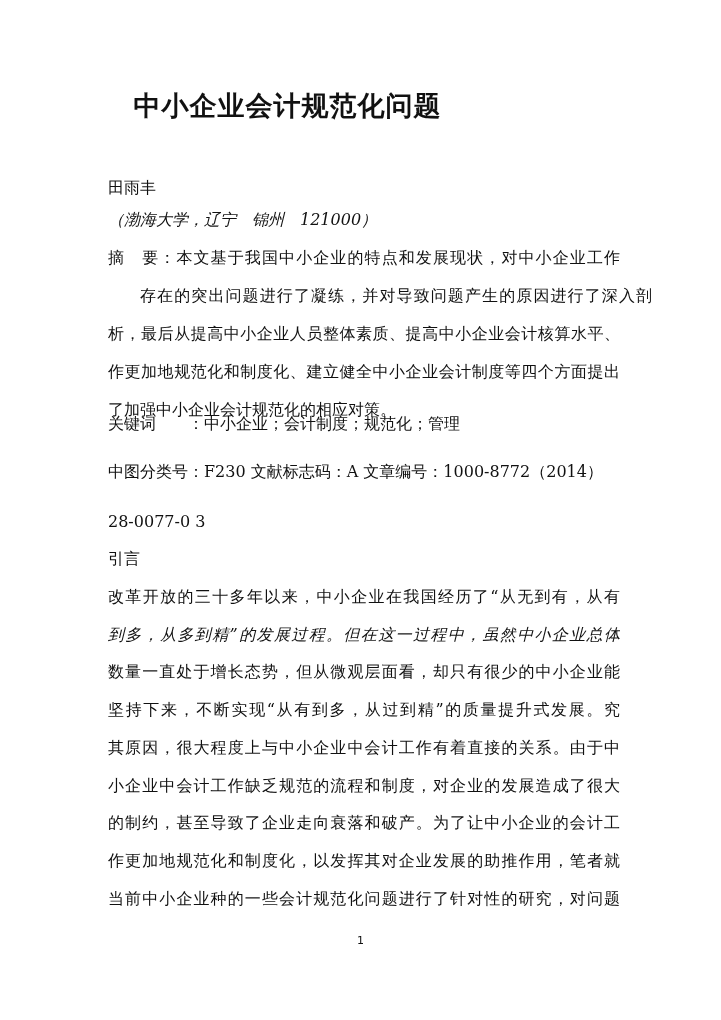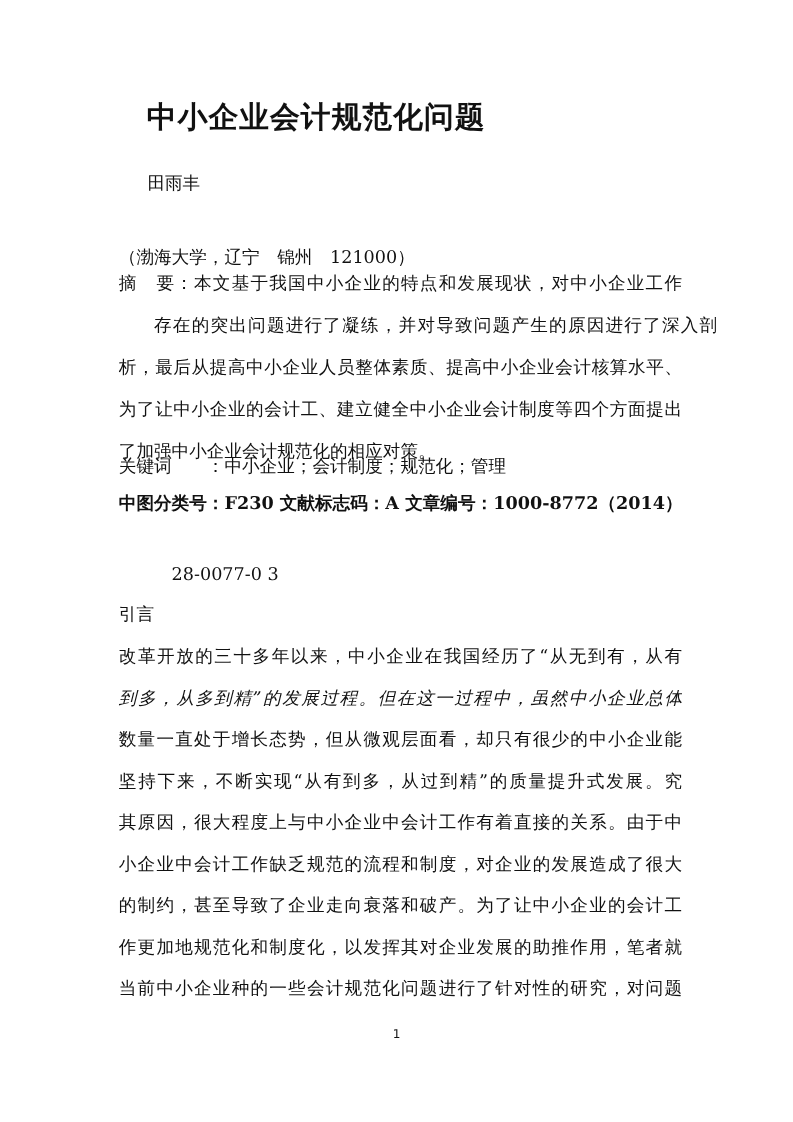--- a/index.html
+++ b/index.html
@@ -12,32 +12,32 @@
   .justify { text-align: justify; text-align-last: justify; }
   .page-num { position: absolute; top: 934px; left: 0; width: 721px; text-align: center;
               font-size: 11px; font-family: "DejaVu Sans", sans-serif; }
 </style>
 </head>
 <body>
 
 <div>
   <div class="title">中小企业会计规范化问题</div>
 
-  <div class="line" style="top:157px;margin-left:26px;">田雨丰</div>
-  <div class="line" style="top:224px;">（渤海大学，辽宁　锦州　121000）</div>
+  <div class="line" style="top:178px;">田雨丰</div>
+  <div class="line" style="top:210px;font-style:italic;">（渤海大学，辽宁　锦州　121000）</div>
 
   <div class="line justify" style="top:248px;">摘　要：本文基于我国中小企业的特点和发展现状，对中小企业工作</div>
   <div class="line justify" style="top:286px;margin-left:32px;">存在的突出问题进行了凝练，并对导致问题产生的原因进行了深入剖</div>
   <div class="line justify" style="top:324px;">析，最后从提高中小企业人员整体素质、提高中小企业会计核算水平、</div>
-  <div class="line justify" style="top:362px;">为了让中小企业的会计工、建立健全中小企业会计制度等四个方面提出</div>
+  <div class="line justify" style="top:362px;">作更加地规范化和制度化、建立健全中小企业会计制度等四个方面提出</div>
   <div class="line" style="top:400px;">了加强中小企业会计规范化的相应对策。</div>
 
   <div class="line" style="top:414px;">关键词　　：中小企业；会计制度；规范化；管理</div>
-  <div class="line" style="top:448px;font-weight:bold;">中图分类号：F230 文献标志码：A 文章编号：1000-8772（2014）</div>
-  <div class="line" style="top:512px;margin-left:48px;">28-0077-0 3</div>
+  <div class="line" style="top:462px;">中图分类号：F230 文献标志码：A 文章编号：1000-8772（2014）</div>
+  <div class="line" style="top:512px;">28-0077-0 3</div>
   <div class="line" style="top:550px;font-family:Liberation Mono, monospace;">引言</div>
 
   <div class="line justify" style="top:587px;">改革开放的三十多年以来，中小企业在我国经历了“从无到有，从有</div>
   <div class="line justify" style="top:625px;font-style:italic;">到多，从多到精”的发展过程。但在这一过程中，虽然中小企业总体</div>
   <div class="line justify" style="top:662px;">数量一直处于增长态势，但从微观层面看，却只有很少的中小企业能</div>
   <div class="line justify" style="top:700px;">坚持下来，不断实现“从有到多，从过到精”的质量提升式发展。究</div>
   <div class="line justify" style="top:738px;">其原因，很大程度上与中小企业中会计工作有着直接的关系。由于中</div>
   <div class="line justify" style="top:776px;">小企业中会计工作缺乏规范的流程和制度，对企业的发展造成了很大</div>
   <div class="line justify" style="top:813px;">的制约，甚至导致了企业走向衰落和破产。为了让中小企业的会计工</div>
   <div class="line justify" style="top:851px;">作更加地规范化和制度化，以发挥其对企业发展的助推作用，笔者就</div>

